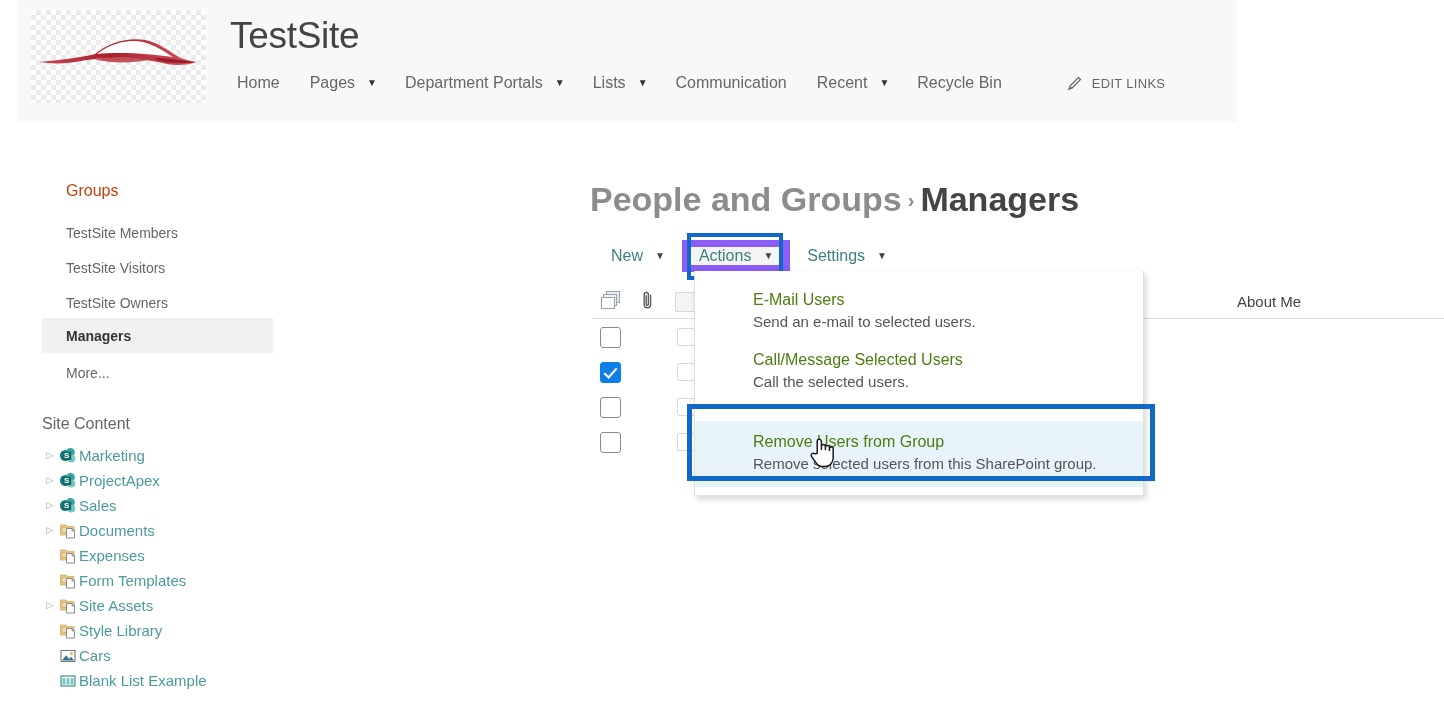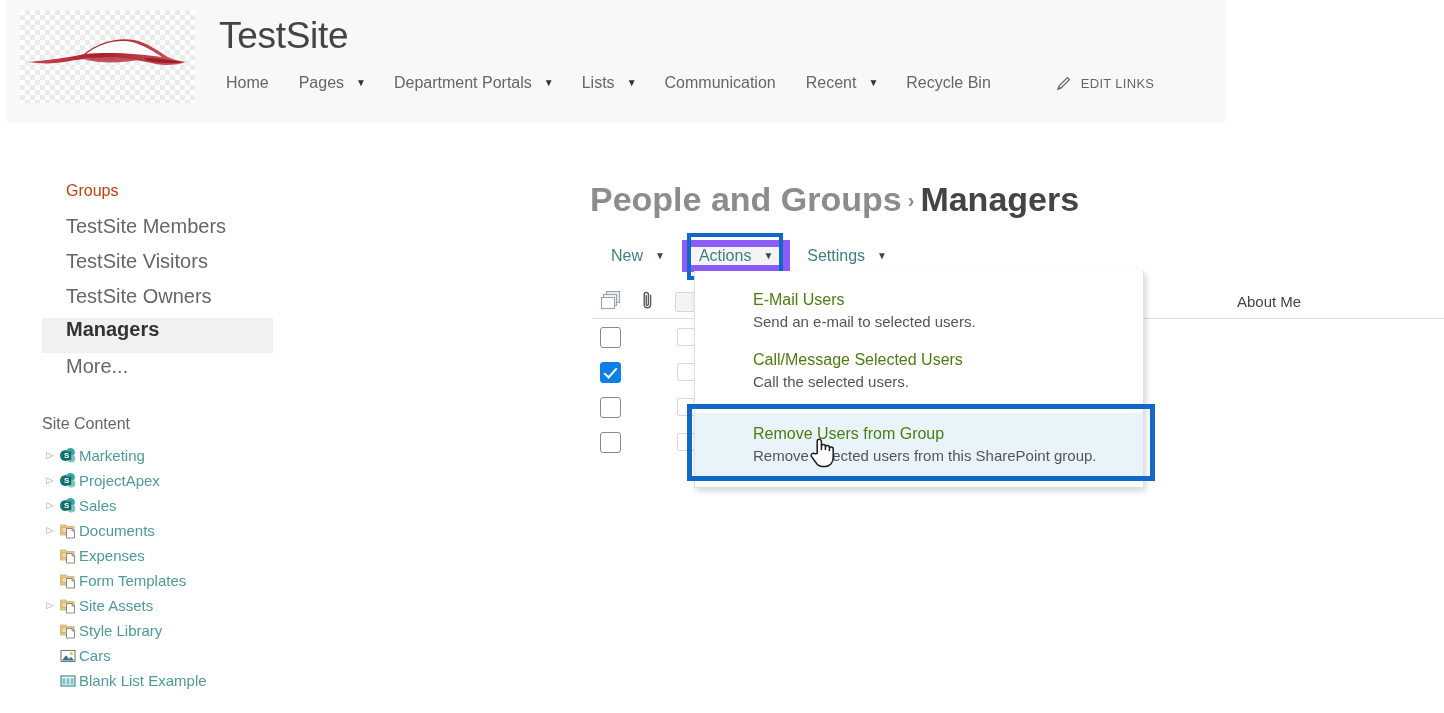--- a/index.html
+++ b/index.html
@@ -12,21 +12,21 @@
     background: #ffffff;
     font-family: "Liberation Sans", sans-serif;
     color: #444444;
     overflow: hidden;
     position: relative;
   }
 
   
   #site-header {
     position: absolute;
-    left: 6px; top: 0;
+    left: 17px; top: 0;
     width: 1220px;
     height: 122px;
     background: #f8f8f8;
     box-sizing: border-box;
   }
 
   #site-logo {
     position: absolute;
     left: 14px; top: 10px;
     width: 175px; height: 93px;
@@ -96,24 +96,24 @@
     left: 66px; top: 22px;
     font-size: 16px;
     color: #c2410c;
   }
   .group-link {
     position: absolute;
     left: 42px;
     width: 231px;
     height: 35px;
     display: flex;
-    align-items: flex-start;
+    align-items: center;
     box-sizing: border-box;
     padding-left: 24px;
-    font-size: 20px;
+    font-size: 14px;
     color: #666666;
     cursor: pointer;
   }
   .group-link.selected {
     background: #f1f1f1;
     color: #333333;
     font-weight: bold;
   }
 
   #site-content-heading {
@@ -613,21 +613,21 @@
   <div class="menu-item">
     <div class="mi-title">E-Mail Users</div>
     <div class="mi-desc">Send an e-mail to selected users.</div>
   </div>
 
   <div class="menu-item">
     <div class="mi-title">Call/Message Selected Users</div>
     <div class="mi-desc">Call the selected users.</div>
   </div>
 
-  <div class="menu-item hovered" style="margin-top:10px;padding-top:10px;padding-bottom:12px;">
+  <div class="menu-item hovered" style="margin-top:18px;padding-top:10px;padding-bottom:12px;">
     <div class="mi-title">Remove Users from Group</div>
     <div class="mi-desc">Remove selected users from this SharePoint group.</div>
   </div>
 
 </div>
 
 <div id="menu-highlight"></div>
 
 <div id="hand-cursor">
   <svg width="28" height="34" viewBox="0 0 28 34">

